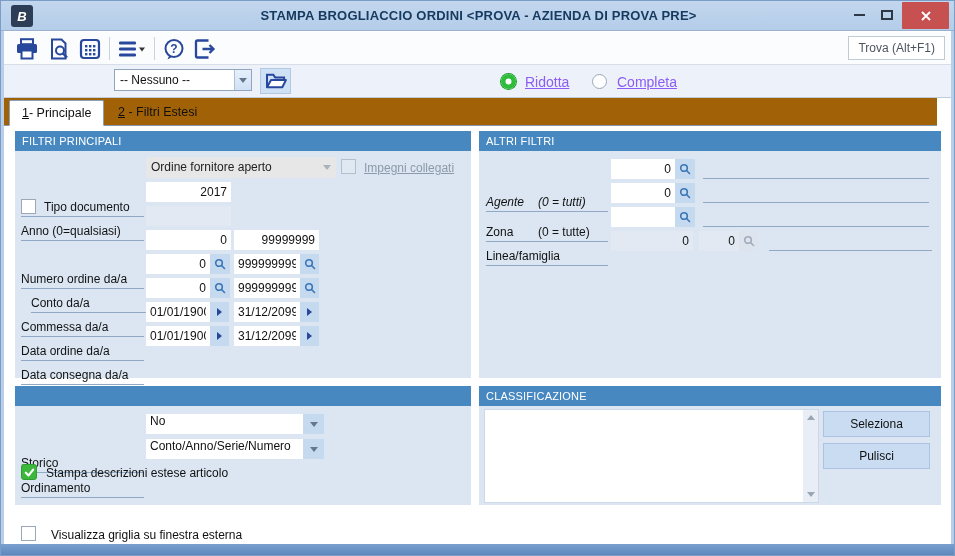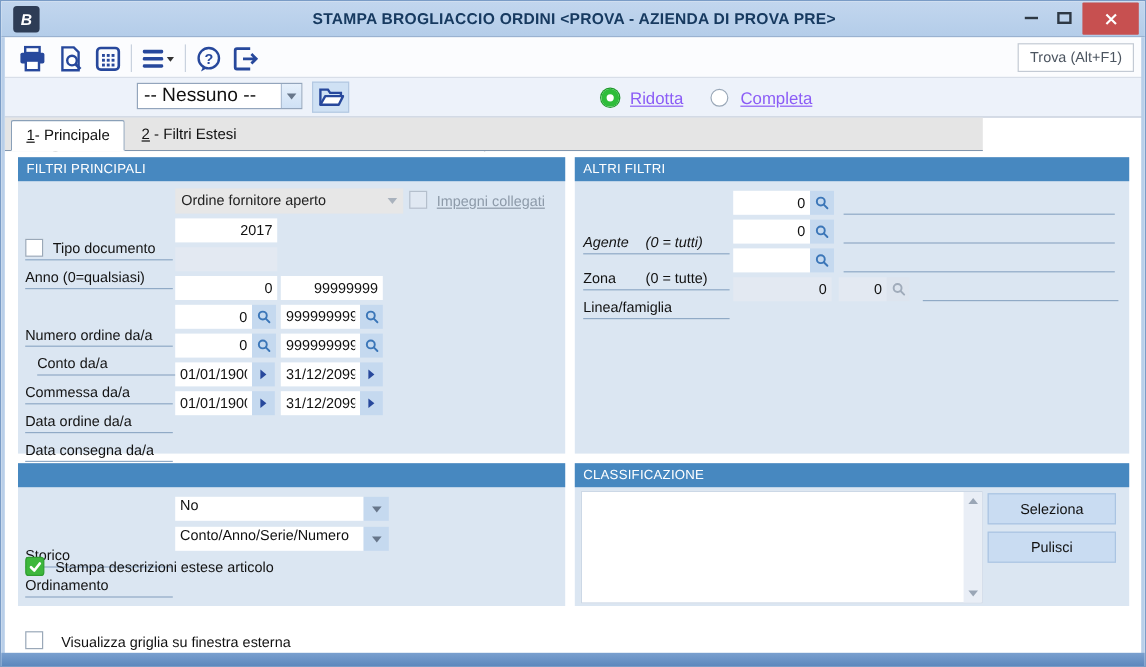--- a/index.html
+++ b/index.html
@@ -29,36 +29,36 @@
   .tsep { position:absolute; top:5px; width:1px; height:23px; background:#c9d2de; }
   .trova { position:absolute; right:8px; top:4px; height:24px; padding:0 9px; background:#fff;
            border:1px solid #c3cad4; font-size:12px; color:#4c5560; line-height:22px; }
 
   
   .configrow { position:absolute; top:64px; left:3px; width:949px; height:33px; background:#edf2fa;
                border-bottom:1px solid #c2cbd8; }
   .ulabel { position:absolute; font-size:12px; color:#121212; height:20px; line-height:20px;
             border-bottom:1px solid #90aac6;margin-top:40px; }
   .combo { position:absolute; height:22px; background:#fff; border:1px solid #93a5bc; display:flex; cursor:pointer; }
-  .combo .cval { flex:1; font-size:16px; line-height:20px; padding:0 5px; color:#111; overflow:hidden; white-space:nowrap; }
+  .combo .cval { flex:1; font-size:12px; line-height:20px; padding:0 5px; color:#111; overflow:hidden; white-space:nowrap; }
   .combo .carr { width:17px; background:linear-gradient(#e6f0fb,#cfe1f5); border-left:1px solid #aebfd4;
                  display:flex; align-items:center; justify-content:center; }
   .tri-d { width:0; height:0; border-left:4px solid transparent; border-right:4px solid transparent;
            border-top:5px solid #67768a; }
   .tri-r { width:0; height:0; border-top:4px solid transparent; border-bottom:4px solid transparent;
            border-left:5px solid #27489c; }
   .sqbtn { position:absolute; background:#cfe1f4; border:1px solid #b3c8e2; display:flex;
            align-items:center; justify-content:center; cursor:pointer; }
   .radio { position:absolute; width:15px; height:15px; border-radius:50%; background:#fff;
            border:1px solid #9aa8b8; cursor:pointer; }
   .radio.on { border:none; background:#fff; box-shadow:inset 0 0 0 4.5px #2ebd3a, 0 0 0 1px #1f9a2c; }
   .rlabel { position:absolute; font-size:14px; color:#8b5cf6; height:16px; line-height:16px;text-decoration:underline; }
 
   
-  .tabbar { position:absolute; top:97px; left:3px; width:815px; height:28px; background:#e5e5e5;
+  .tabbar { position:absolute; top:97px; left:3px; width:933px; height:28px; background:#a16207;
             border-bottom:1px solid #8296ad; }
   .tab { position:absolute; bottom:-1px; height:26px; line-height:25px; font-size:12.5px; color:#111;
          padding:0 12px; cursor:pointer; }
   .tab.active { background:#fff; border:1px solid #8aa0b8; border-bottom:1px solid #fff;
                 border-radius:2px 2px 0 0; }
   .tab u { text-decoration:underline; }
 
   
   .content { position:absolute; top:125px; left:3px; width:949px; height:420px; background:#fff; }
   .panel { position:absolute; background:#dbe6f2; }

